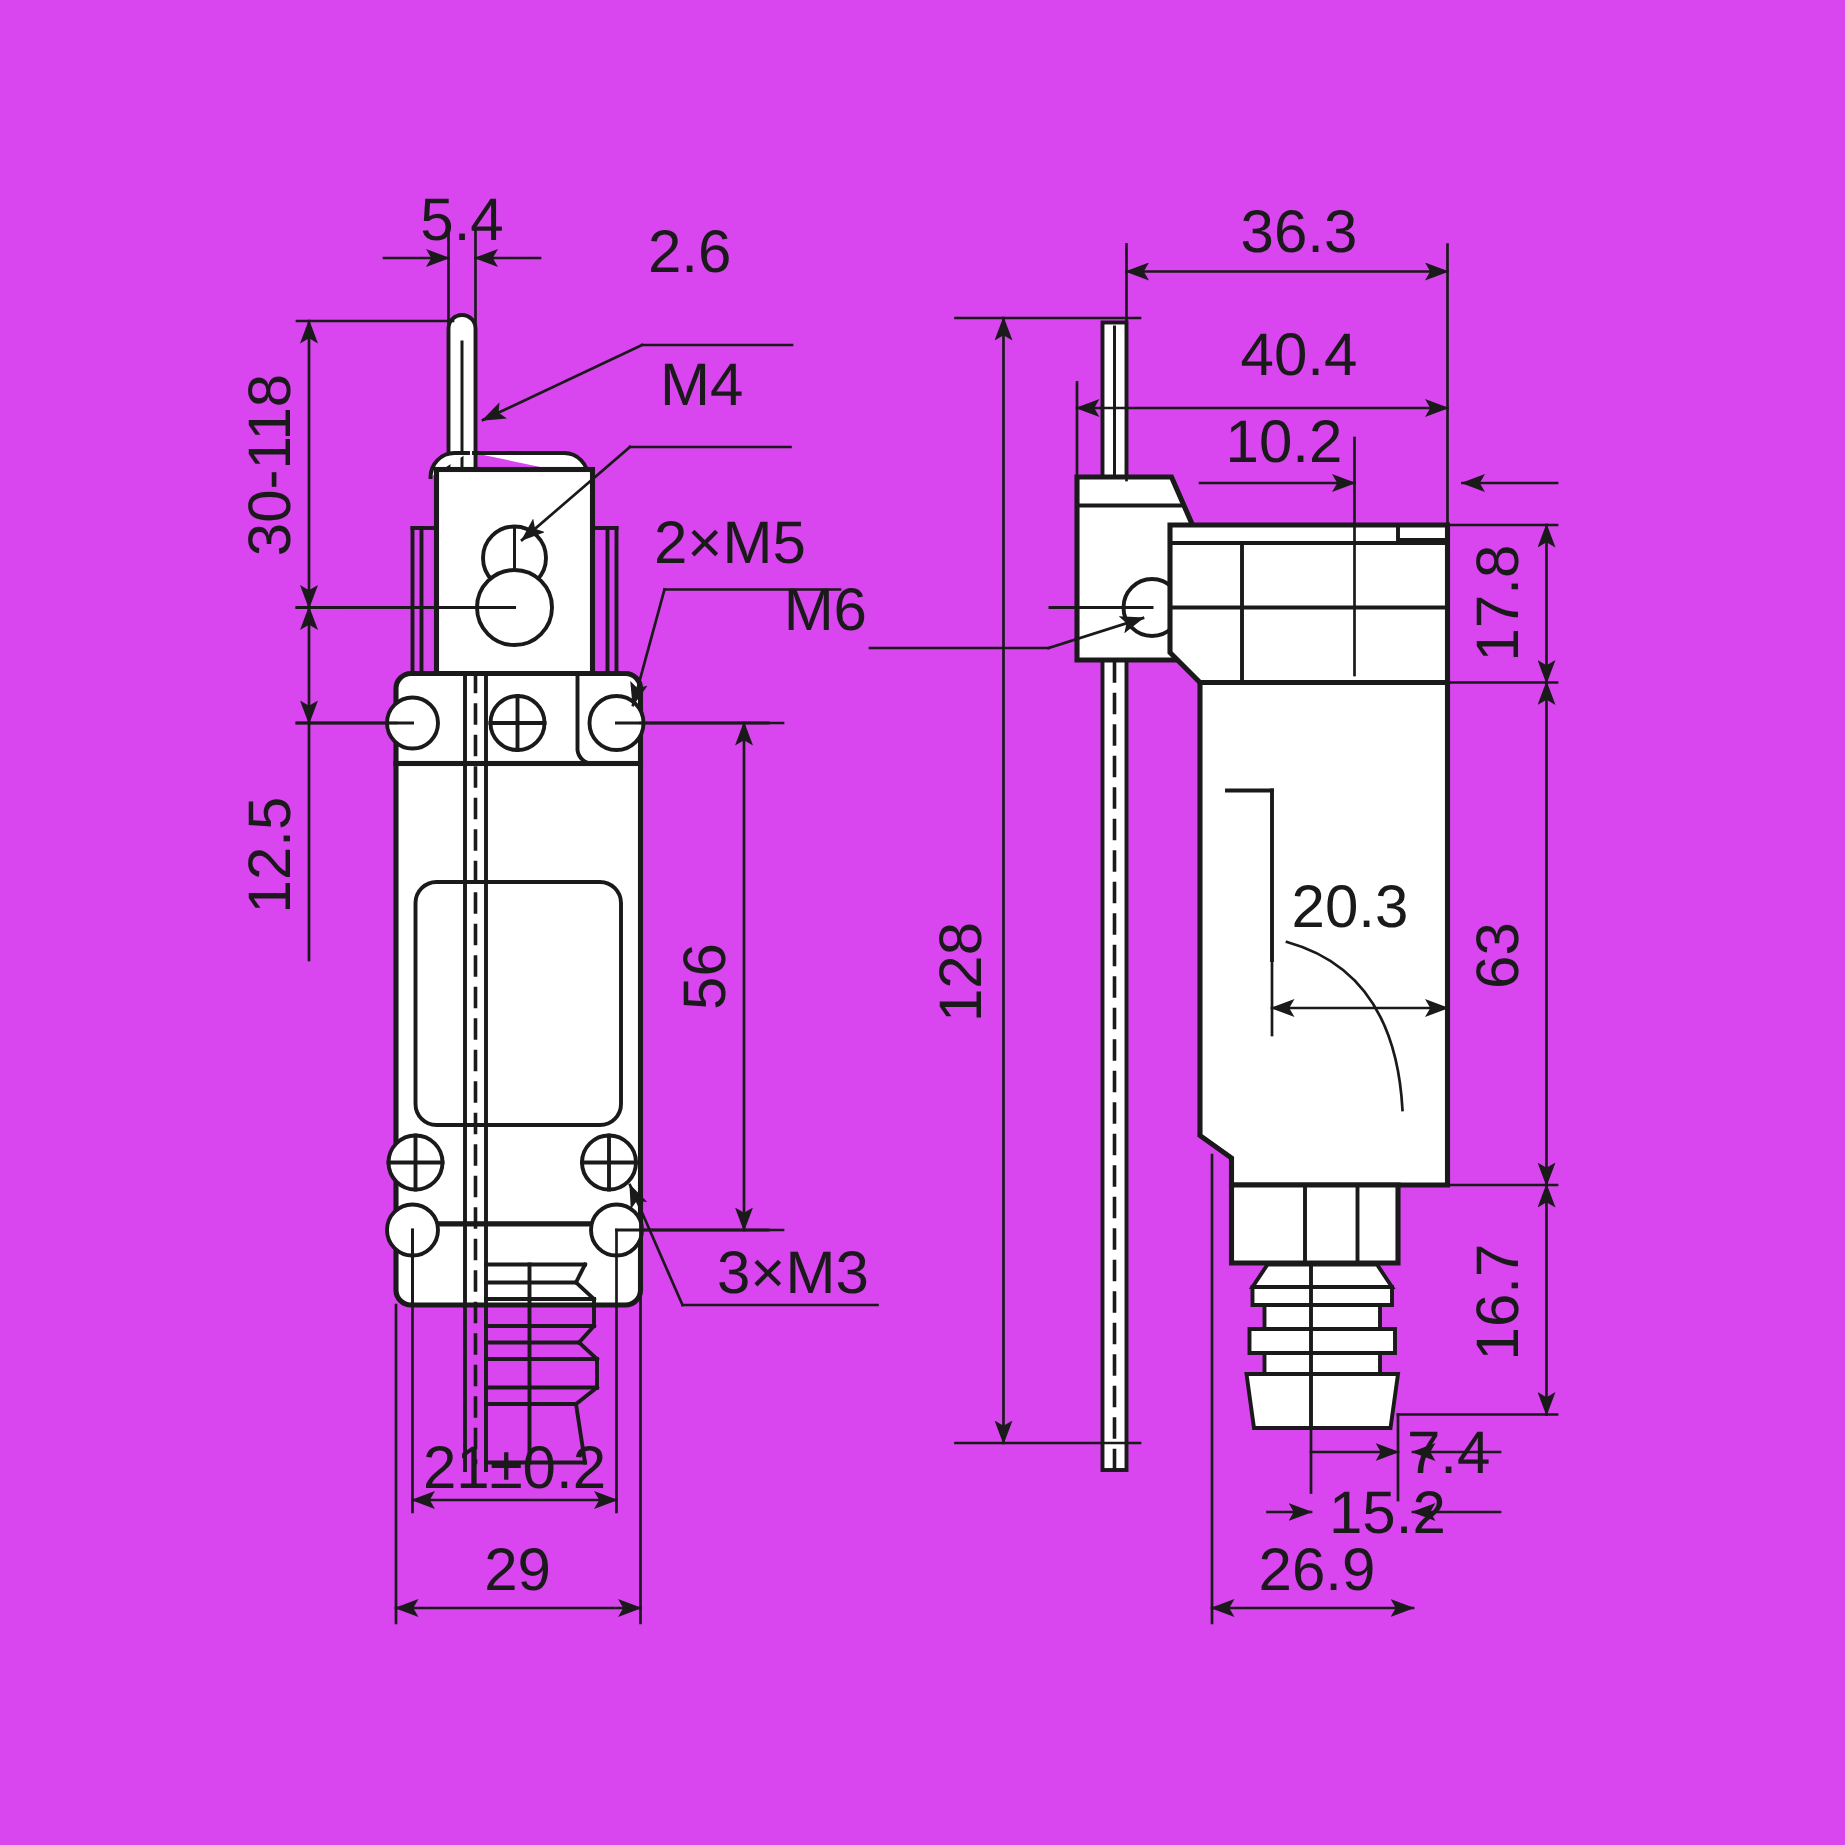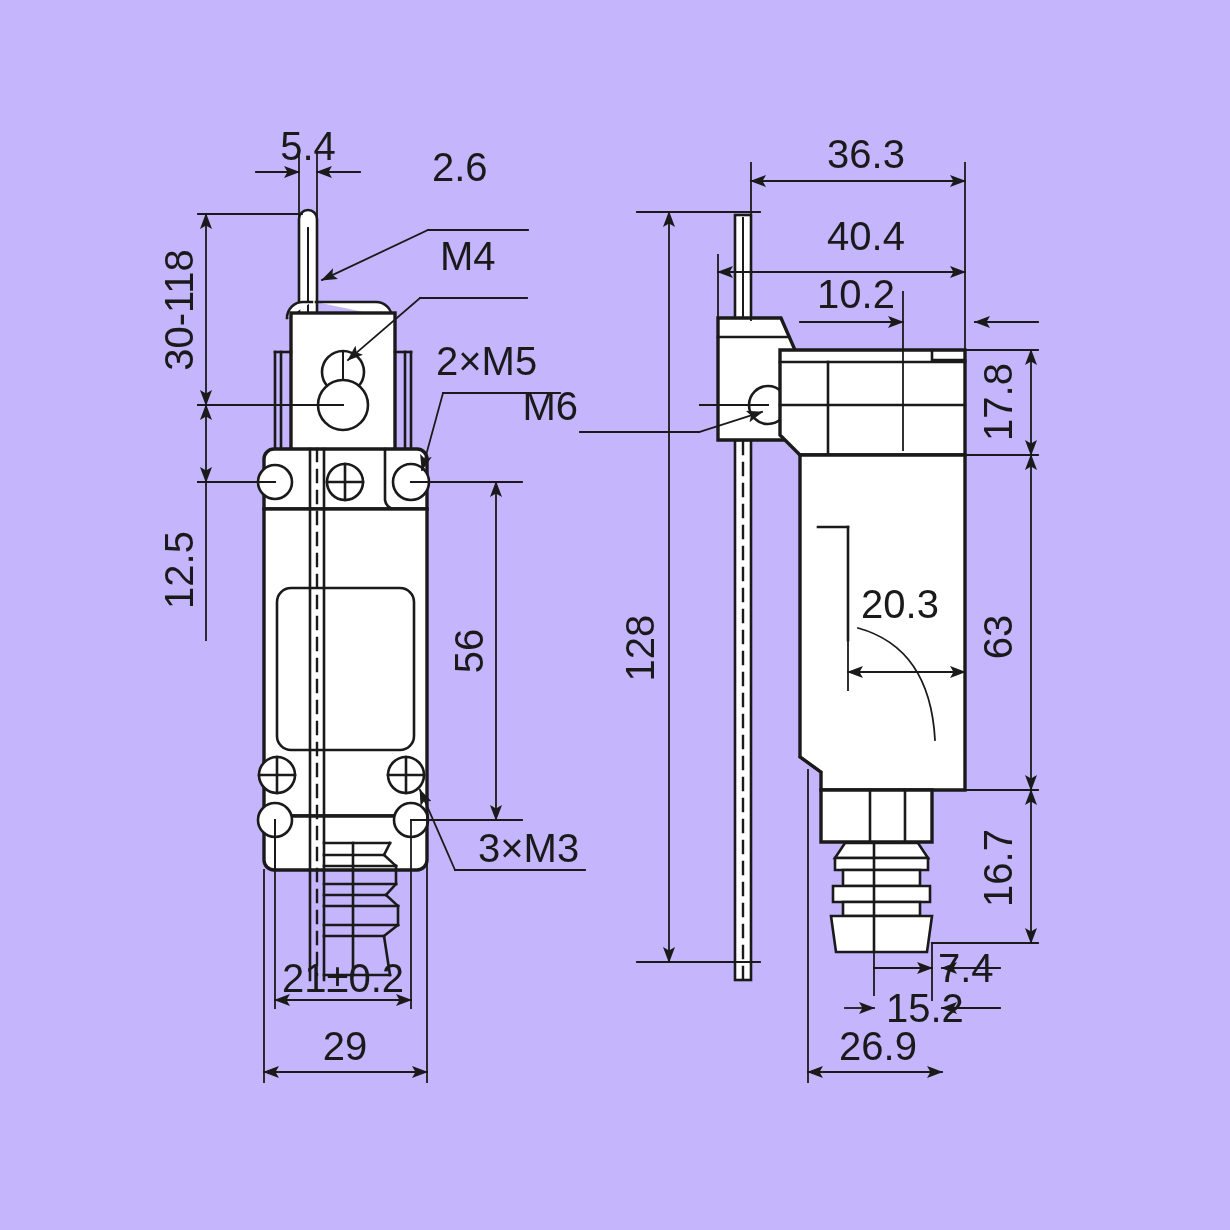--- a/index.html
+++ b/index.html
@@ -7,21 +7,21 @@
     padding: 0;
     background: #ffffff;
   }
   body {
     font-family: "Liberation Sans", sans-serif;
   }
   #drawing-root {
     position: relative;
     width: 1230px;
     height: 1230px;
-    background: #c4b5fd;
+    background: #d946ef;
     overflow: hidden;
   }
   svg#tech-drawing {
     display: block;
     width: 1230px;
     height: 1230px;
   }
   .ln {
     stroke: #1a1a1a;
     fill: none;

